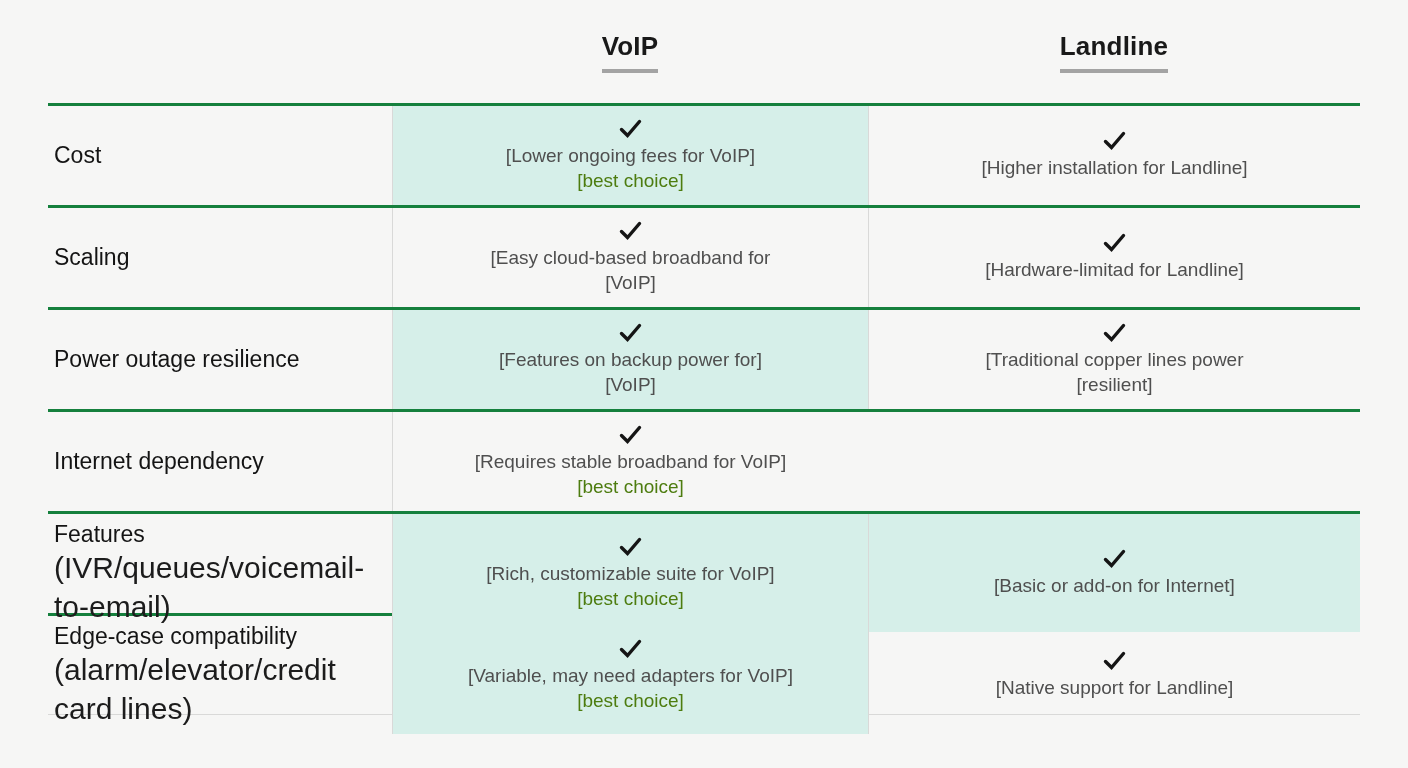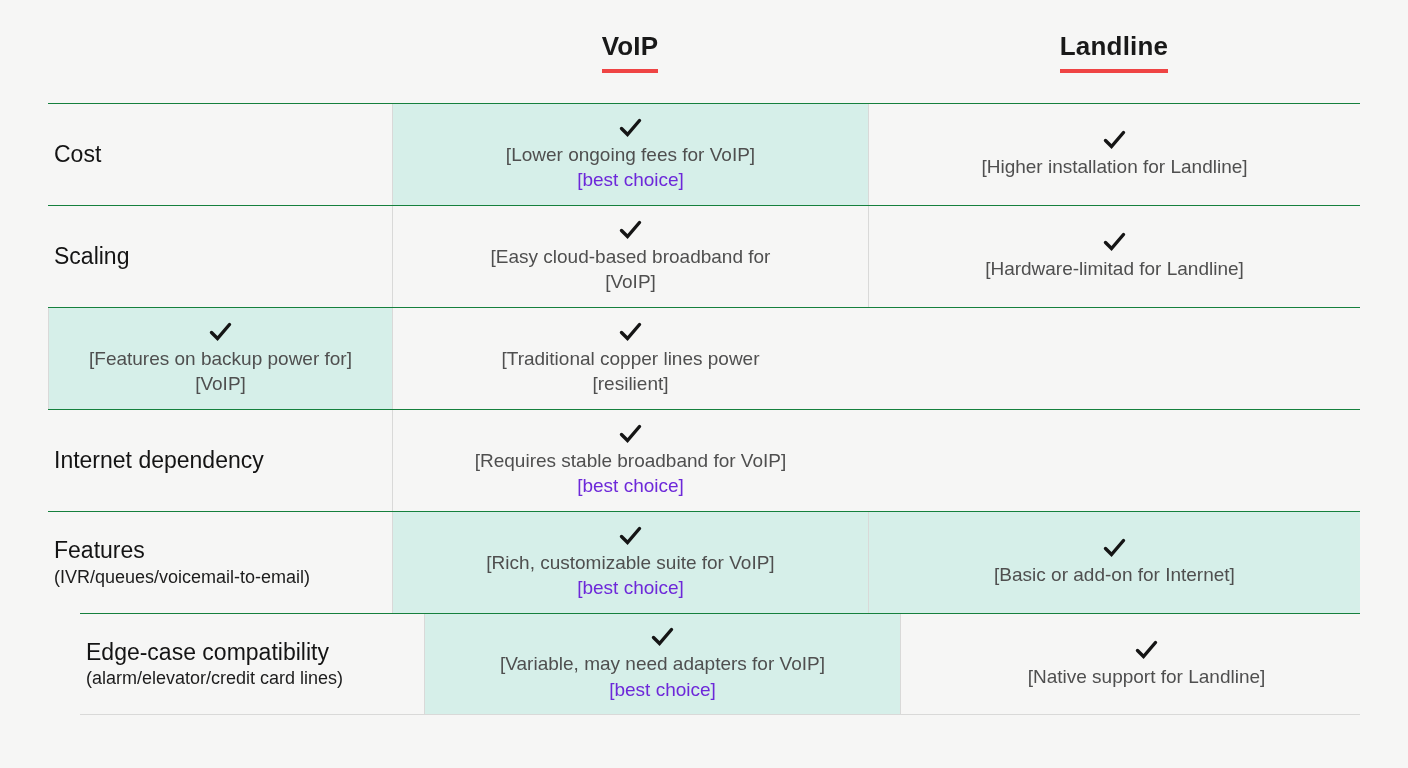--- a/index.html
+++ b/index.html
@@ -23,45 +23,45 @@
     align-items: center;
   }
   .th { text-align: center; }
   .col-title {
     display: inline-block;
     font-size: 26px;
     font-weight: 700;
     color: #191919;
     letter-spacing: 0.2px;
     padding-bottom: 7px;
-    border-bottom: 4px solid #ef4444;
+    border-bottom: 4px solid #a3a3a3;
   }
   
   .trow {
     display: grid;
     grid-template-columns: 344px 476px 492px;
-    border-top: 1px solid #15803d;
+    border-top: 3px solid #15803d;
     height: 102px;
   }
-  .trow:last-child { border-bottom: 1px solid #d9d9d8; margin-left: 32px; }
+  .trow:last-child { border-bottom: 1px solid #d9d9d8; }
   .cell { height: 100%; }
   .label-cell {
     display: flex;
     flex-direction: column;
     justify-content: center;
     padding: 6px 18px 6px 6px;
   }
   .row-label {
     font-size: 23px;
     font-weight: 500;
     color: #141414;
     line-height: 1.28;
   }
   .row-sublabel {
-    font-size: 18px;
+    font-size: 30px;
     font-weight: 400;
     color: #1c1c1c;
     line-height: 1.28;
   }
   .val-cell {
     border-left: 1px solid #d9d9d8;
     display: flex;
     flex-direction: column;
     align-items: center;
     justify-content: center;
@@ -74,21 +74,21 @@
     line-height: 0;
     margin-bottom: 4px;
   }
   .cell-line {
     font-size: 19px;
     color: #4f4f4f;
     line-height: 1.32;
   }
   .best-line {
     font-size: 19px;
-    color: #6d28d9;
+    color: #4d7c0f;
     line-height: 1.32;
   }
   .row-sublabel:empty, .cell-line:empty, .best-line:empty { display: none; }
 </style>
 </head>
 <body>
 
 <div class="page">
   <div class="table-wrap">
 
@@ -148,20 +148,24 @@
           <svg width="25" height="21" viewBox="0 0 25 21">
               <path d="M3.5 11.5 L9.5 17.5 L21.5 3.5" fill="none" stroke="#151515" stroke-width="3.4" stroke-linecap="round" stroke-linejoin="miter"></path>
             </svg>
         </span>
         <div class="cell-line">[Hardware-limitad for Landline]</div>
 
       </div>
     </div>
 
     <div class="trow">
+      <div class="cell label-cell">
+        <div class="row-label">Power outage resilience</div>
+
+      </div>
       <div class="cell val-cell mint">
         <span class="check">
           <svg width="25" height="21" viewBox="0 0 25 21">
               <path d="M3.5 11.5 L9.5 17.5 L21.5 3.5" fill="none" stroke="#151515" stroke-width="3.4" stroke-linecap="round" stroke-linejoin="miter"></path>
             </svg>
         </span>
         <div class="cell-line">[Features on backup power for]</div>
         <div class="cell-line">[VoIP]</div>
 
       </div>

